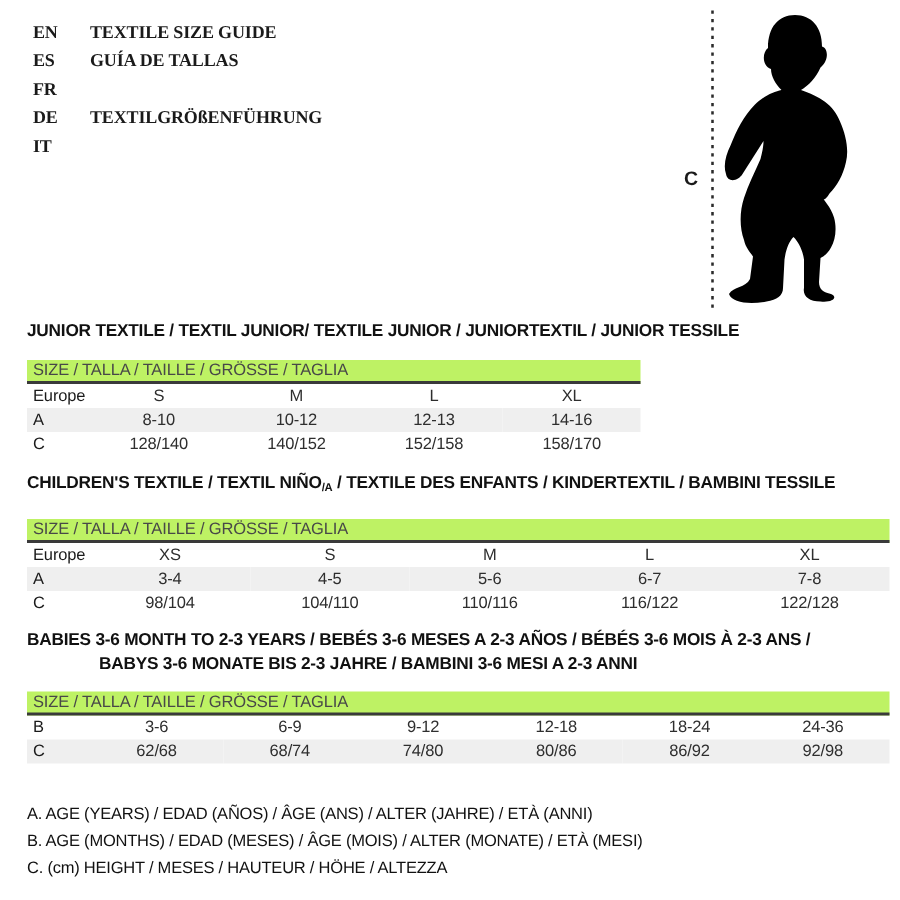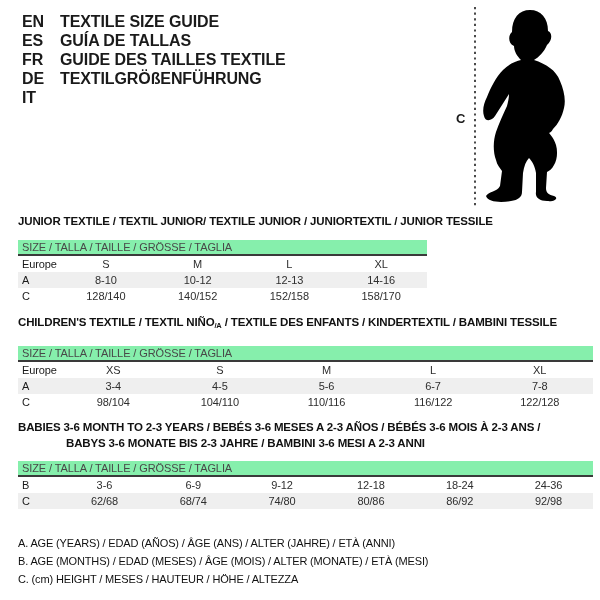--- a/index.html
+++ b/index.html
@@ -1,31 +1,31 @@
 <!DOCTYPE html>
 <html><head>
 <meta charset="utf-8">
 <style>
   html,body{margin:0;padding:0;background:#fff;}
   #page{
     position:relative;width:600px;height:600px;background:#ffffff;
     font-family:"Liberation Sans", sans-serif;color:#1a1a1a;overflow:hidden;
   }
   
-  .lang-list{position:absolute;left:22px;top:12px;font-size:16px;font-weight:bold;
-    line-height:19px;letter-spacing:-0.1px;}
+  .lang-list{position:absolute;left:22px;top:12px;font-size:12px;font-weight:bold;
+    line-height:19px;letter-spacing:-0.1px;font-family:Liberation Serif, serif;}
   .lang-row{display:flex;}
   .lang-code{width:38px;flex:0 0 38px;}
   
   .figure{position:absolute;left:450px;top:5px;width:130px;height:205px;}
   
   .sec-title{position:absolute;left:18px;font-size:11.5px;font-weight:bold;
     letter-spacing:-0.15px;color:#111;white-space:nowrap;}
   .sub{font-size:7.5px;vertical-align:-2px;}
-  .size-bar{position:absolute;left:18px;height:14px;background:#86efac;
+  .size-bar{position:absolute;left:18px;height:14px;background:#bef264;
     border-bottom:2px solid #3a3a3a;font-size:11px;color:#484848;
     line-height:14px;padding-left:4px;box-sizing:content-box;letter-spacing:-0.1px;}
   table.size-table{position:absolute;left:18px;border-collapse:collapse;
     table-layout:fixed;font-size:11px;}
   table.size-table td{height:16px;padding:0;text-align:center;color:#2e2e2e;
     white-space:nowrap;letter-spacing:-0.1px;}
   table.size-table td:first-child{text-align:left;padding-left:4px;color:#1a1a1a;}
   table.size-table tr:nth-child(even) td{background:#efefef;}
   col.label-col{width:42px;}
   .t1{width:409px;} .t2{width:575px;} .t3{width:575px;}
@@ -43,21 +43,20 @@
     <div class="lang-row">
       <span class="lang-code">EN</span>
       <span>TEXTILE SIZE GUIDE</span>
     </div>
     <div class="lang-row">
       <span class="lang-code">ES</span>
       <span>GUÍA DE TALLAS</span>
     </div>
     <div class="lang-row">
       <span class="lang-code">FR</span>
-      <span>GUIDE DES TAILLES TEXTILE</span>
     </div>
     <div class="lang-row">
       <span class="lang-code">DE</span>
       <span>TEXTILGRÖßENFÜHRUNG</span>
     </div>
     <div class="lang-row">
       <span class="lang-code">IT</span>
     </div>
   </div>
 

